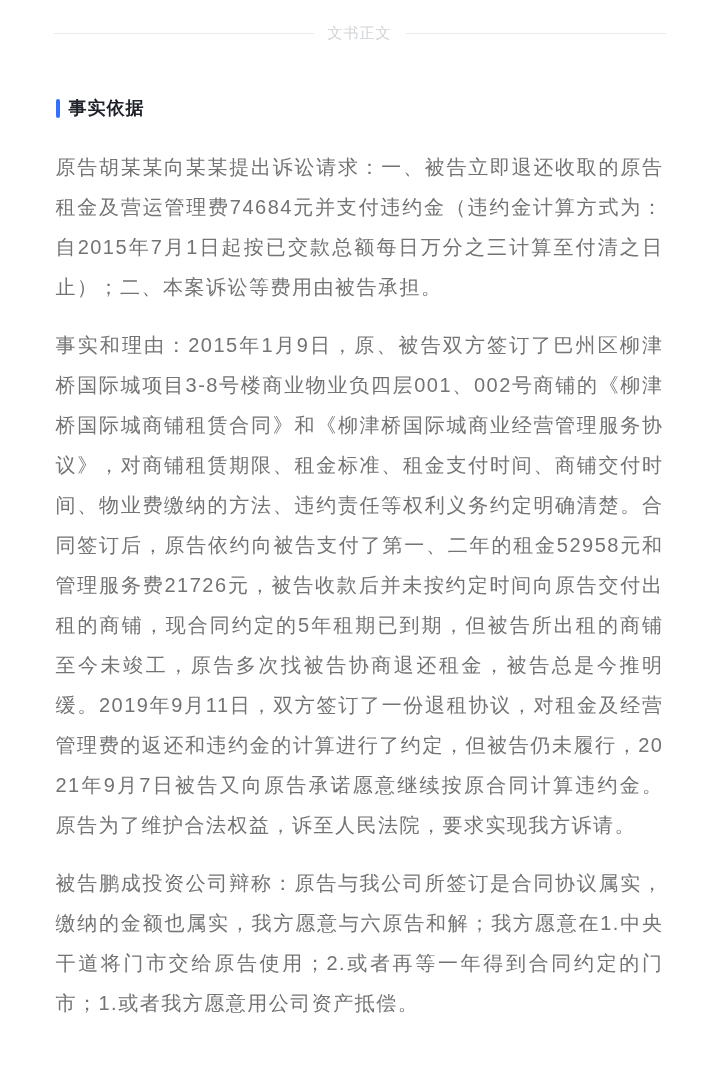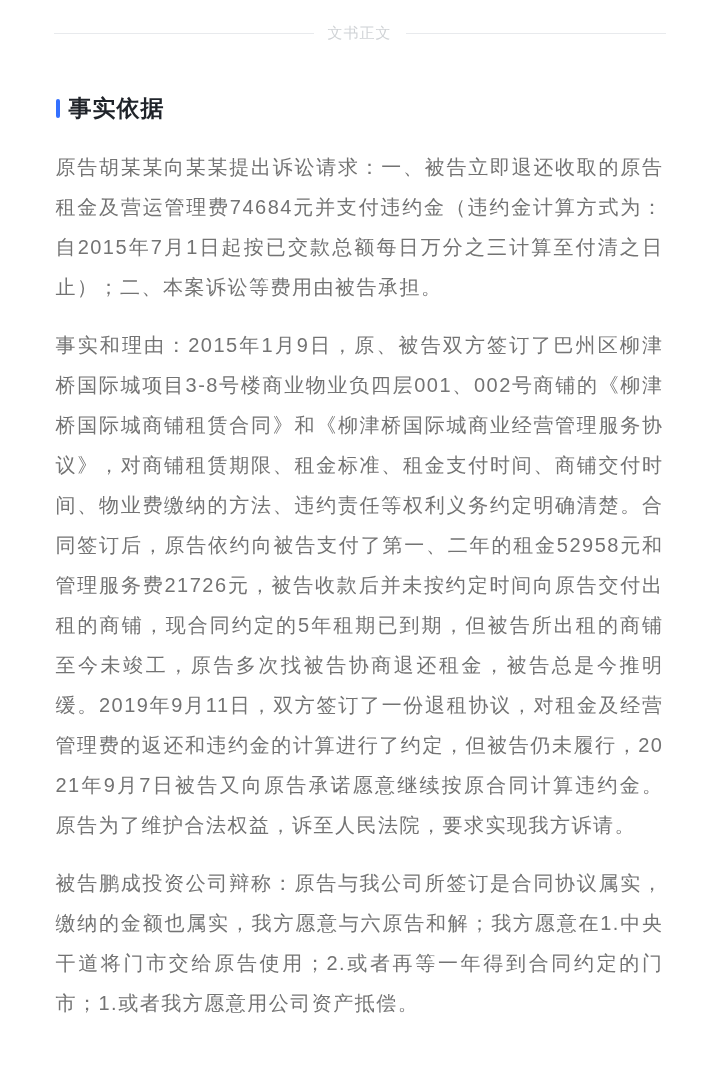--- a/index.html
+++ b/index.html
@@ -41,21 +41,21 @@
   }
   .section-heading .accent-bar {
     width: 4px;
     height: 19px;
     border-radius: 2px;
     background: #3370ff;
     margin-right: 9px;
     flex: 0 0 auto;
   }
   .section-heading .title {
-    font-size: 23px;
+    font-size: 18px;
     font-weight: 600;
     color: #1f2329;
     letter-spacing: 1px;
     line-height: 26px;
   }
   
   .doc-body {
     margin: 26px 30px 0 30px;
   }
   .doc-body p {

